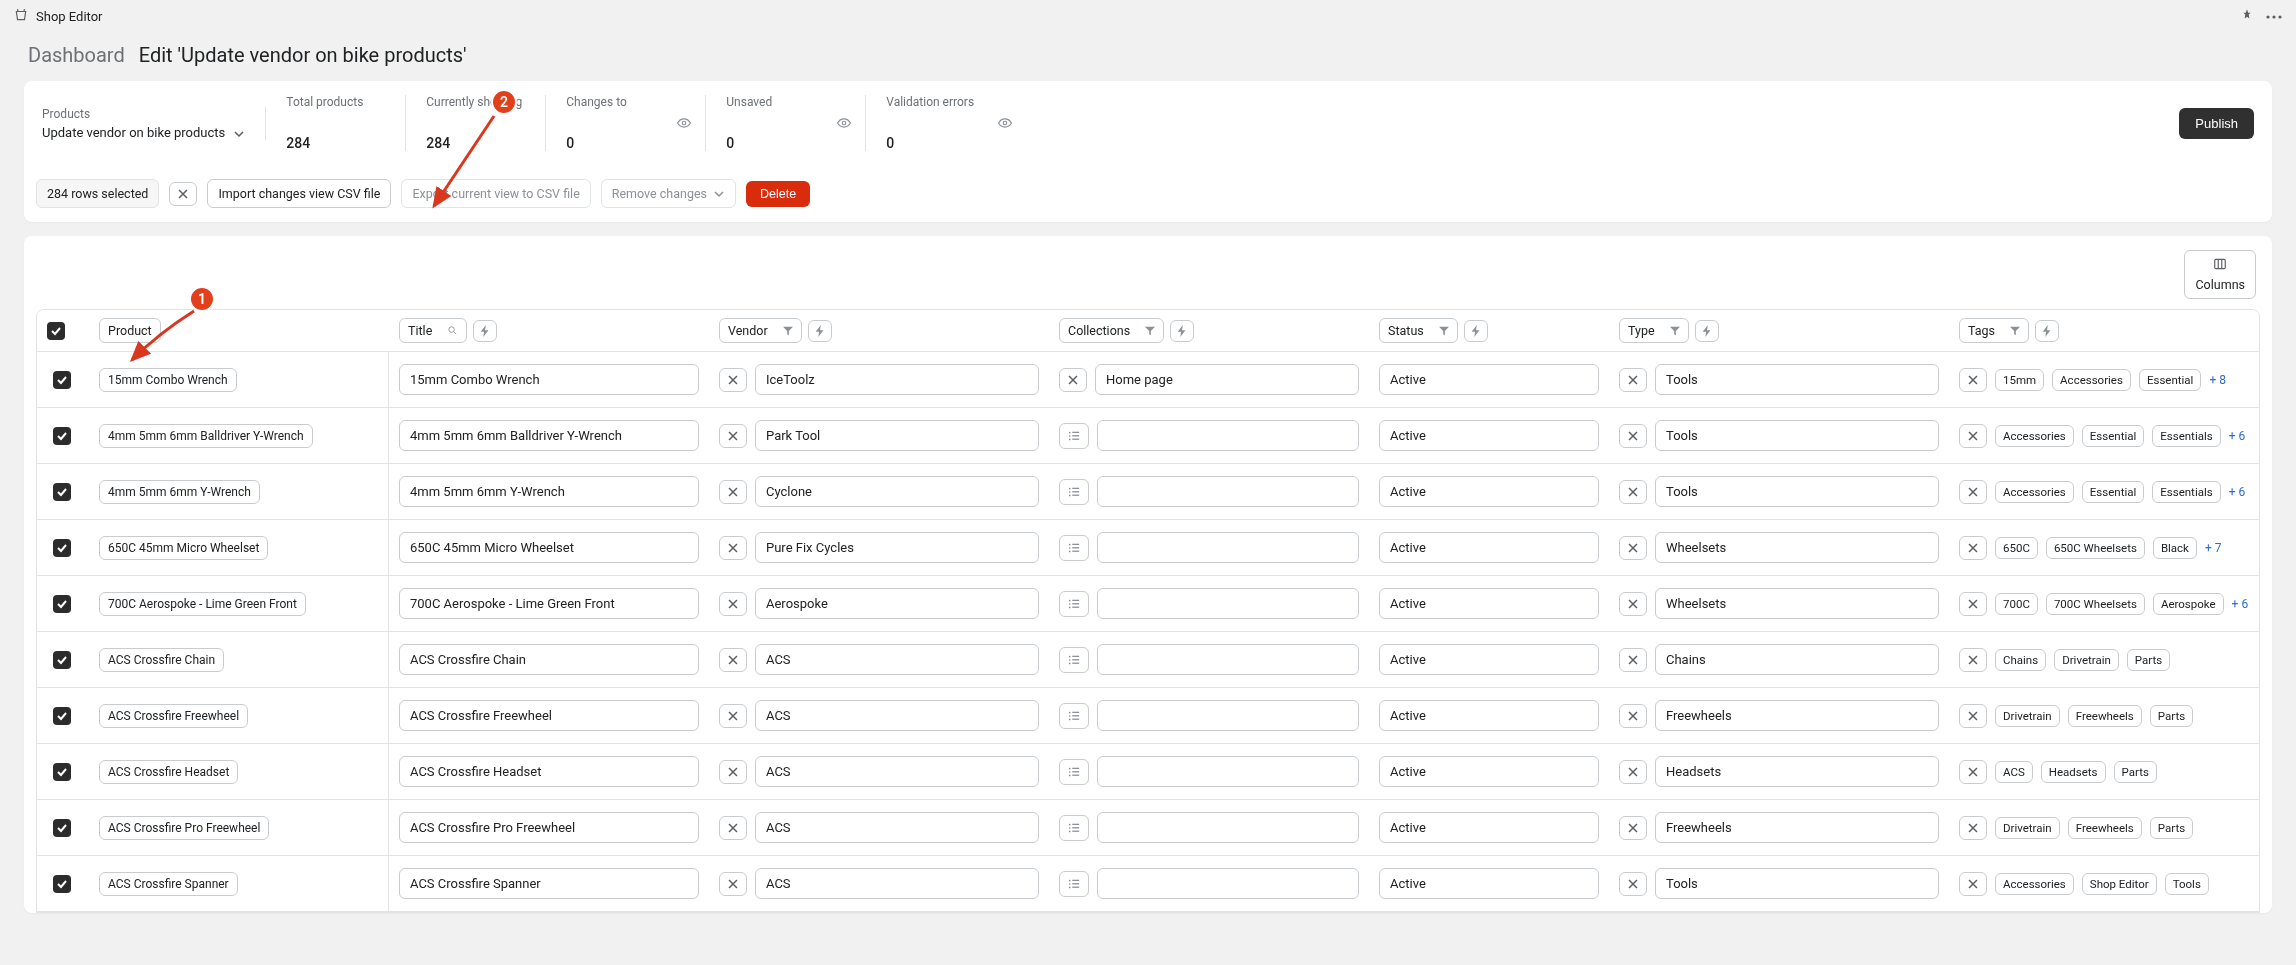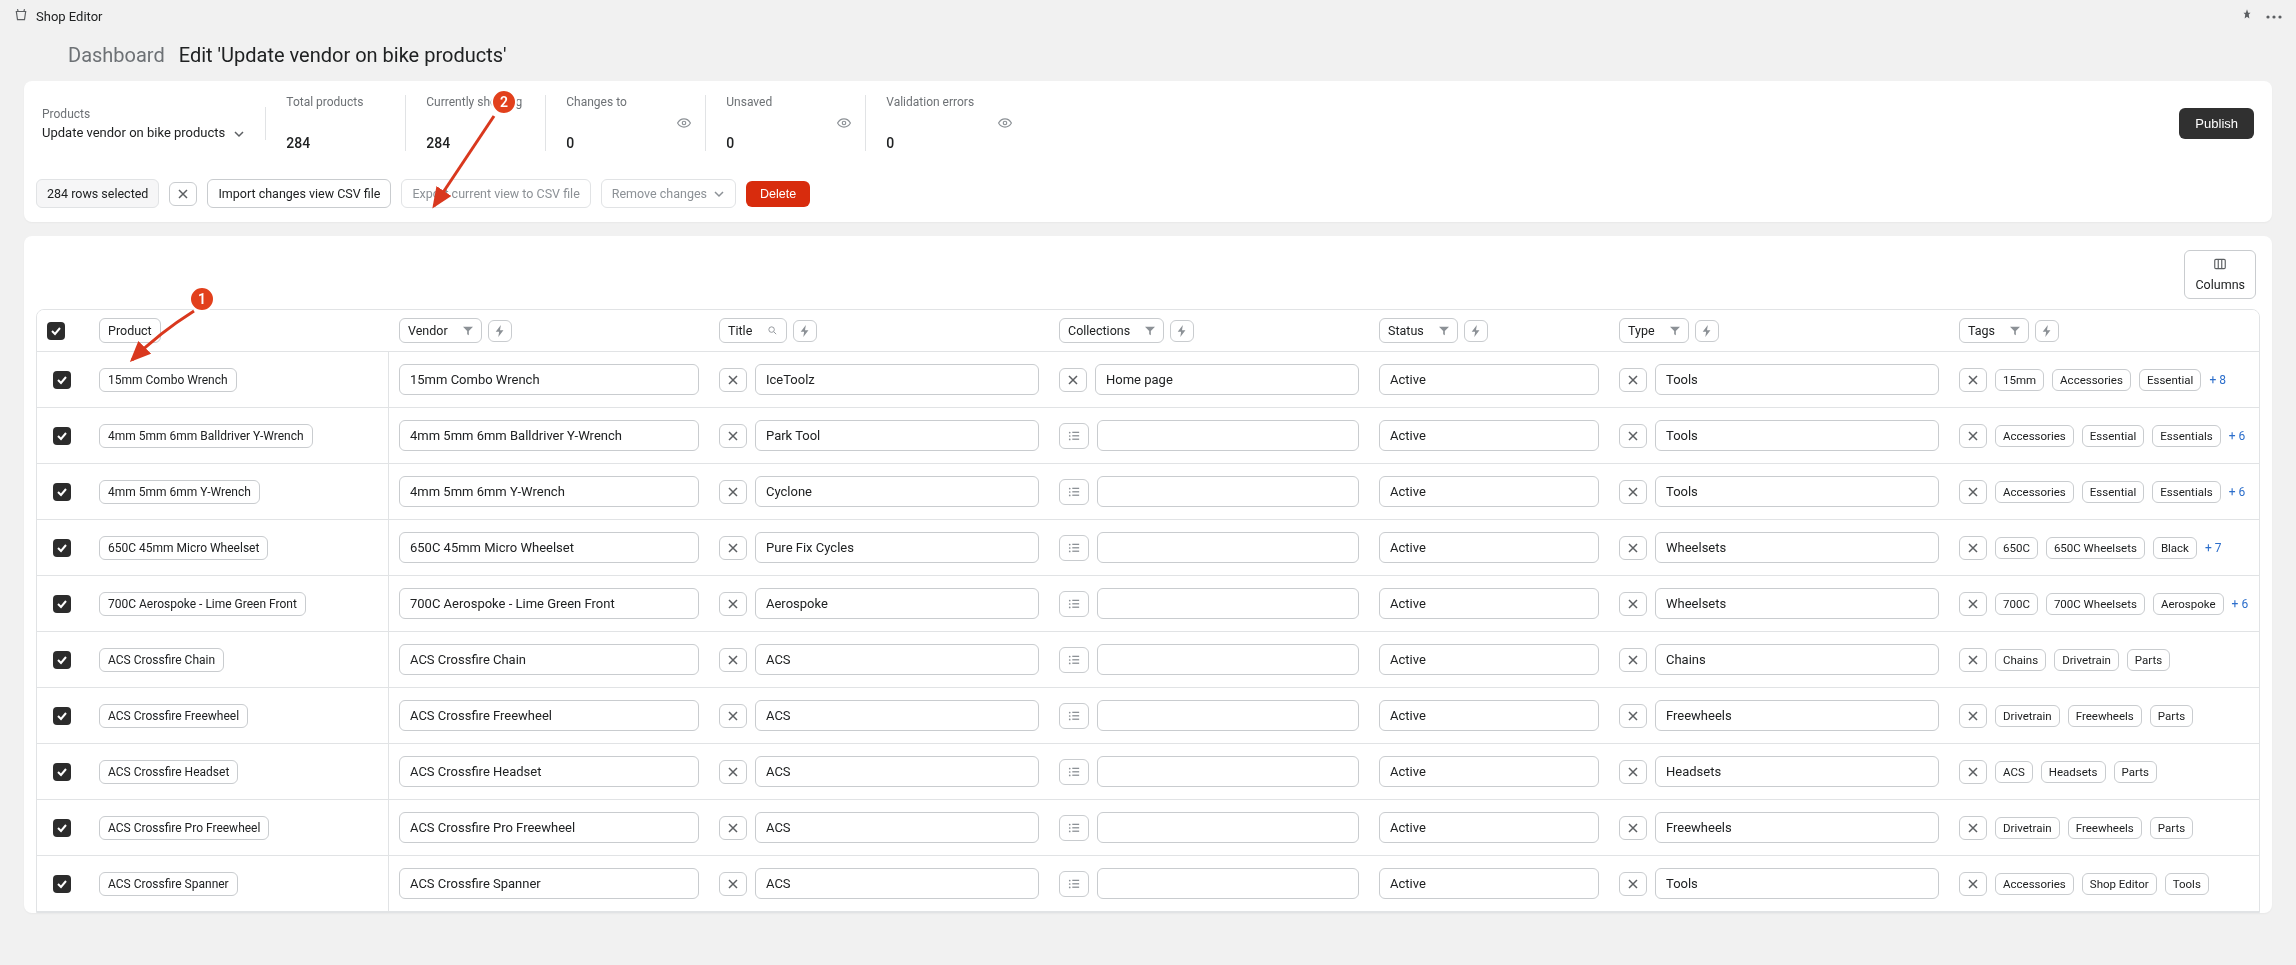--- a/index.html
+++ b/index.html
@@ -3,21 +3,21 @@
 <meta charset="utf-8">
 <style>
 * { box-sizing: border-box; margin: 0; padding: 0; }
 body { font-family: -apple-system, BlinkMacSystemFont, "Segoe UI", Roboto, sans-serif; background: #f1f1f1; color: #202223; font-size: 13px; }
 
 .topbar { display: flex; align-items: center; justify-content: space-between; padding: 8px 14px; background: #f1f1f1; }
 .topbar-left { display: flex; align-items: center; gap: 8px; }
 .topbar-right { display: flex; align-items: center; gap: 12px; }
 
 .header { padding: 10px 28px 14px; display: flex; align-items: baseline; gap: 14px; }
-.header .dash { font-size: 20px; color: #6d7175; margin-left: 40px; }
+.header .dash { font-size: 20px; color: #6d7175; }
 .header .title { font-size: 20px; font-weight: 400; }
 
 .card { background: #fff; border-radius: 8px; margin: 0 24px 14px; box-shadow: 0 1px 2px rgba(0,0,0,0.04); }
 
 .summary { display: flex; align-items: center; padding: 14px 18px; gap: 0; }
 .summary-cell { padding: 0 20px; border-right: 1px solid #e1e3e5; min-width: 140px; position: relative; }
 .summary-cell:first-child { padding-left: 0; }
 .summary-cell.noborder { border-right: none; }
 .summary-label { font-size: 12px; color: #6d7175; margin-bottom: 4px; }
 .summary-value { font-size: 14px; font-weight: 500; margin-top: 26px; }
@@ -220,41 +220,41 @@
             <path d="M2 6l3 3 5-6"></path>
           </svg>
         </span>
     </div>
     <div class="hcell">
       <span class="hpill">
           <span>Product</span>
         </span>
     </div>
     <div class="hcell">
-      <span class="hpill"><span>Vendor</span>&nbsp;<svg width="10" height="10" viewBox="0 0 12 12" fill="#8c9196">
-            <path d="M0 1h12L7 6v5l-2-1V6z"></path>
-          </svg></span>
-      <span class="bolt">
-          <svg width="10" height="12" viewBox="0 0 10 14" fill="#8c9196">
-            <path d="M6 0L0 8h4l-1 6 6-8H5z"></path>
-          </svg>
-        </span>
-    </div>
-    <div class="hcell">
       <span class="hpill"><span>Title</span>&nbsp;<svg width="11" height="11" viewBox="0 0 24 24" fill="none" stroke="#8c9196" stroke-width="2">
             <circle cx="10" cy="10" r="6"></circle>
             <path d="M20 20l-5-5"></path>
           </svg></span>
       <span class="bolt">
           <svg width="10" height="12" viewBox="0 0 10 14" fill="#8c9196">
             <path d="M6 0L0 8h4l-1 6 6-8H5z"></path>
           </svg>
         </span>
     </div>
     <div class="hcell">
+      <span class="hpill"><span>Vendor</span>&nbsp;<svg width="10" height="10" viewBox="0 0 12 12" fill="#8c9196">
+            <path d="M0 1h12L7 6v5l-2-1V6z"></path>
+          </svg></span>
+      <span class="bolt">
+          <svg width="10" height="12" viewBox="0 0 10 14" fill="#8c9196">
+            <path d="M6 0L0 8h4l-1 6 6-8H5z"></path>
+          </svg>
+        </span>
+    </div>
+    <div class="hcell">
       <span class="hpill"><span>Collections</span>&nbsp;<svg width="10" height="10" viewBox="0 0 12 12" fill="#8c9196">
             <path d="M0 1h12L7 6v5l-2-1V6z"></path>
           </svg></span>
       <span class="bolt">
           <svg width="10" height="12" viewBox="0 0 10 14" fill="#8c9196">
             <path d="M6 0L0 8h4l-1 6 6-8H5z"></path>
           </svg>
         </span>
     </div>
     <div class="hcell">

